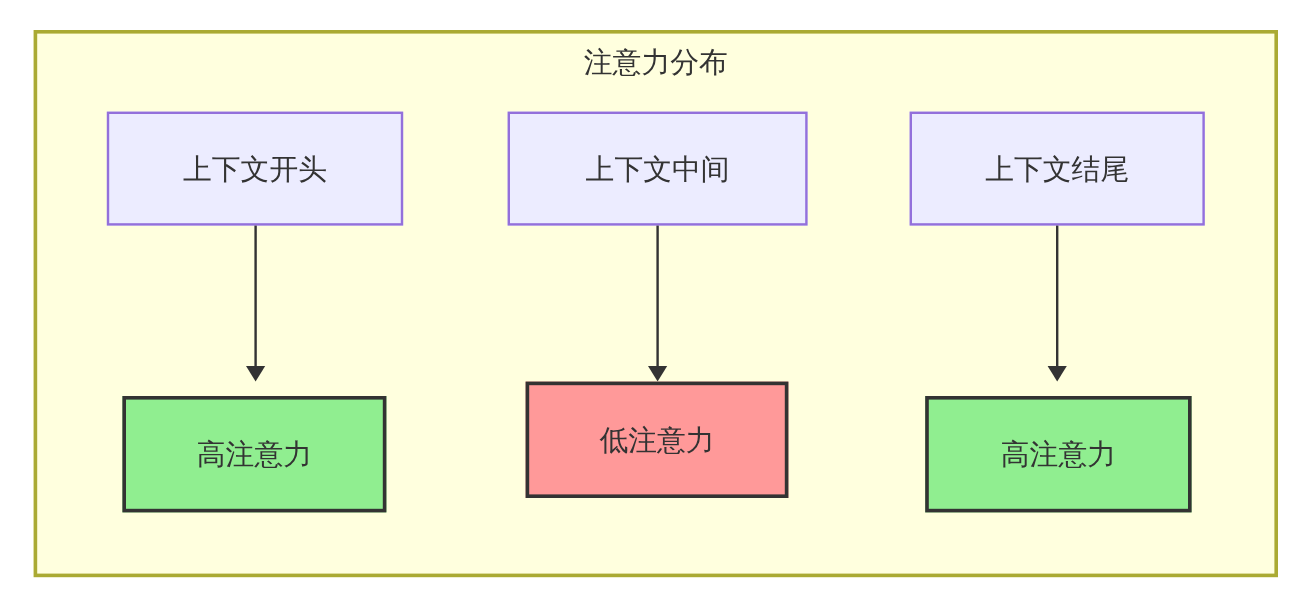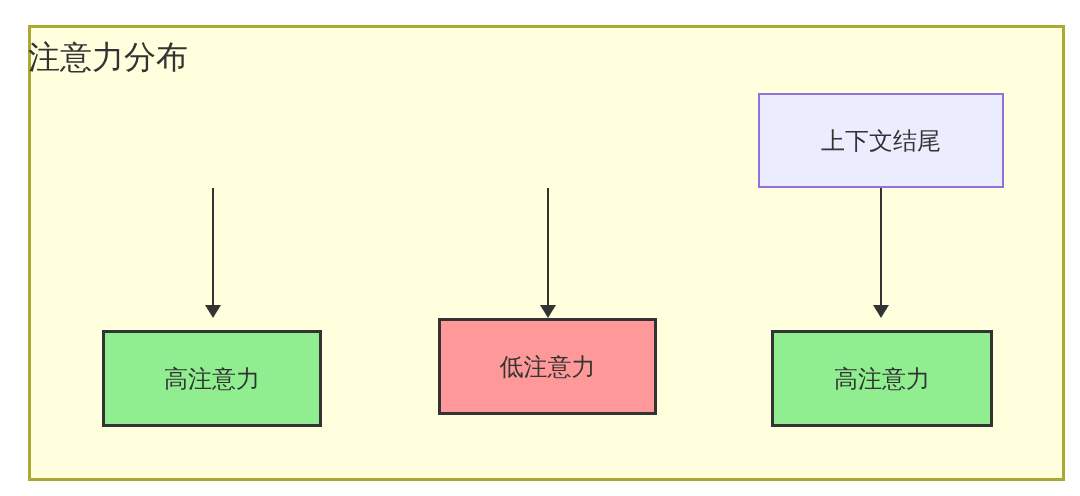--- a/index.html
+++ b/index.html
@@ -20,21 +20,22 @@
     height: 456px;
     box-sizing: border-box;
     background: var(--container-bg, #FFFFDE);
     border: 3px solid var(--container-border, #AAAA33);
   }
   .diagram-title {
     position: absolute;
     left: 28px;
     top: 36px;
     width: 1037px;
-    font-size: 32px;
+    text-align: center;
+    font-size: 24px;
     color: var(--text, #333333);
   }
   .node {
     position: absolute;
     box-sizing: border-box;
     display: flex;
     align-items: center;
     justify-content: center;
     font-size: 24px;
     text-align: center;
@@ -84,24 +85,26 @@
 </style>
 </head>
 <body>
 
 <div class="page">
 
   <div class="container"></div>
 
   <div class="diagram-title">注意力分布</div>
 
+  <div class="node source-node src1">上下文开头</div>
   <div class="arrow-line line1"></div>
   <div class="arrow-head head1"></div>
   <div class="node target-node target-high tgt1">高注意力</div>
 
+  <div class="node source-node src2">上下文中间</div>
   <div class="arrow-line line2"></div>
   <div class="arrow-head head2"></div>
   <div class="node source-node src3">上下文结尾</div>
 
   <div class="node target-node target-low tgt2">低注意力</div>
   <div class="arrow-line line3"></div>
   <div class="arrow-head head3"></div>
   <div class="node target-node target-high tgt3">高注意力</div>
 
 </div>

